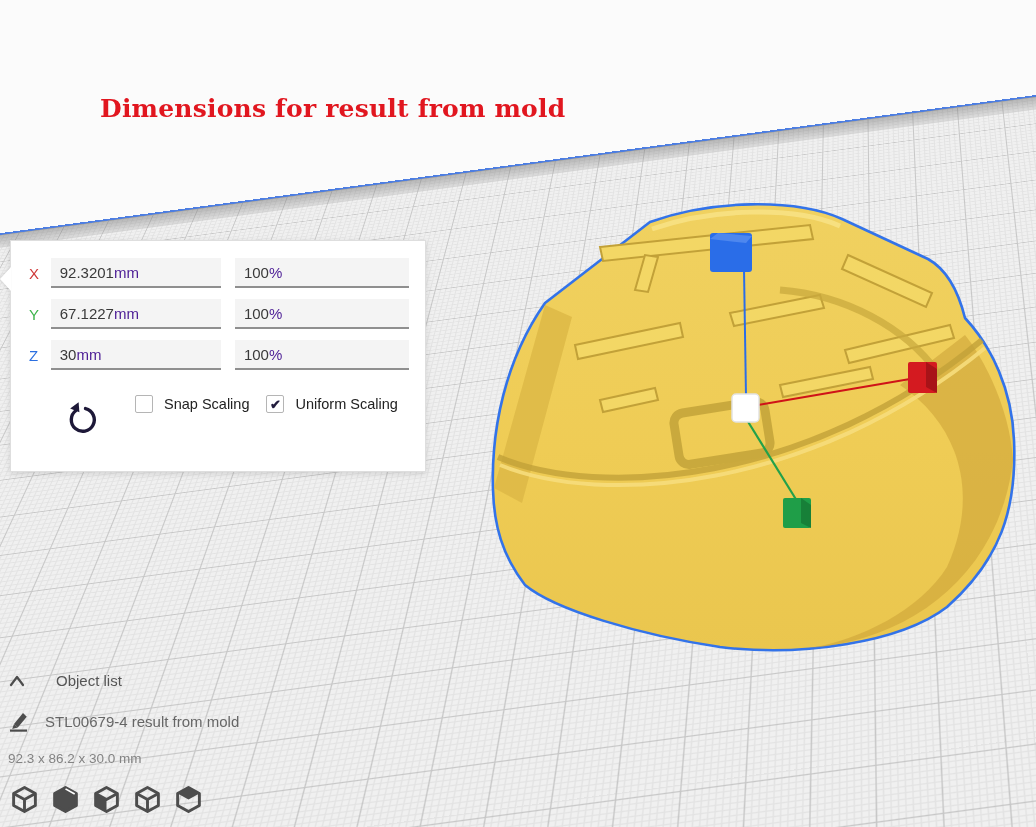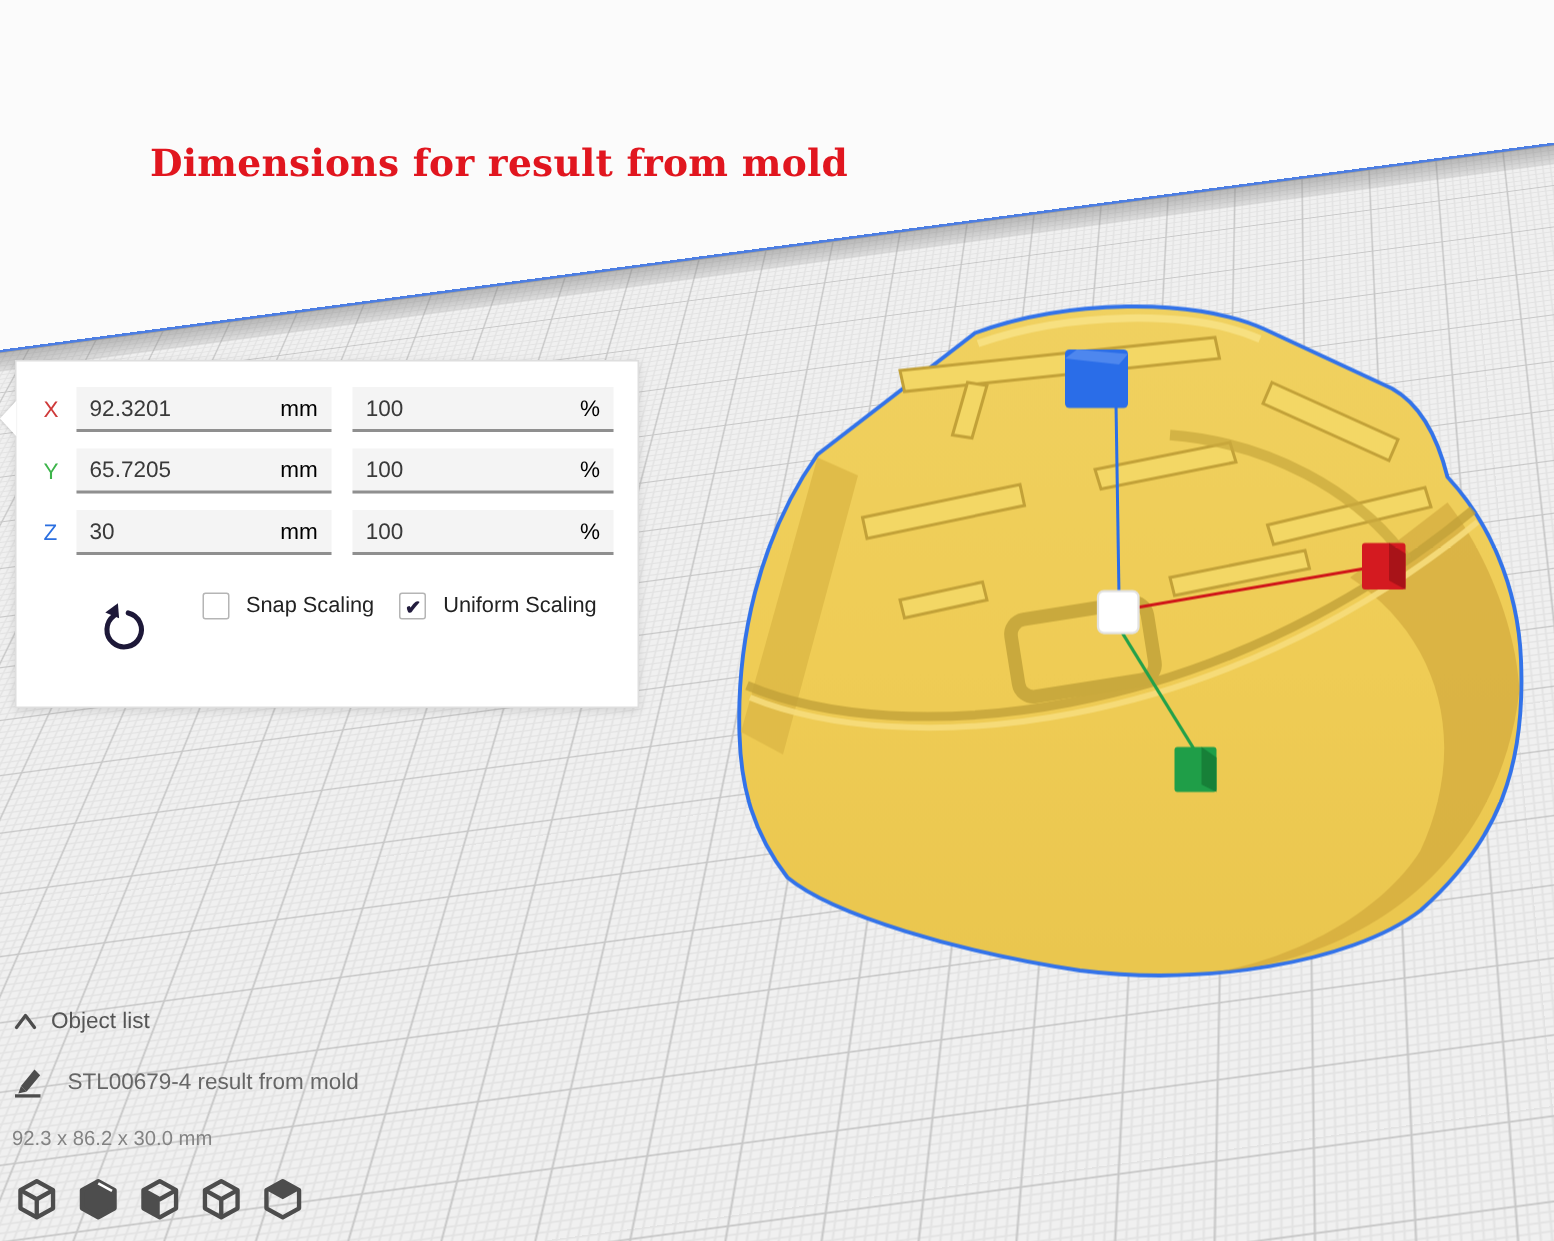--- a/index.html
+++ b/index.html
@@ -45,45 +45,45 @@
     filter:drop-shadow(-1px 0 1px rgba(0,0,0,.12));
   }
   .scale-rows{padding:17px 16px 0 14px;display:flex;flex-direction:column;gap:11px;}
   .scale-row{display:flex;align-items:center;height:30px;}
   .axis-label{width:22px;font-size:15px;text-align:left;padding-left:4px;}
   .row-x .axis-label{color:#cf3a3a;}
   .row-y .axis-label{color:#3cb44a;}
   .row-z .axis-label{color:#2b6fe0;}
   .field{
     height:30px;background:#f4f4f4;border-bottom:2px solid #8f8f8f;
-    display:flex;align-items:center;justify-content:space-between;
+    display:flex;align-items:center;
     padding:0 9px;box-sizing:border-box;font-size:15px;color:#3a3a3a;cursor:text;
   }
-  .field .unit{color:#000000;}
+  .field .unit{color:#4c1d95;}
   .field.mm{width:172px;}
   .field.pct{width:176px;margin-left:14px;}
   .options{position:absolute;left:124px;top:154px;display:flex;flex-direction:row;gap:17px;}
   .opt{display:flex;align-items:center;gap:11px;cursor:pointer;}
   .checkbox{
     width:18px;height:18px;background:#fff;border:1.5px solid #b5b5b5;border-radius:2px;
     box-sizing:border-box;display:flex;align-items:center;justify-content:center;
     font-size:13px;line-height:1;color:#221c3d;font-weight:700;
   }
   .opt-label{font-size:14.5px;color:#222;}
   .reset-btn{position:absolute;left:52px;top:160px;width:38px;height:44px;background:none;border:none;padding:0;cursor:pointer;}
 
   
   .stl-badge{position:absolute;left:283px;top:497px;width:88px;height:104px;background:#ffffff;box-shadow:0 1px 3px rgba(0,0,0,.18);}
 
   
   .model{position:absolute;left:480px;top:195px;}
 
   
   .object-list{position:absolute;left:8px;top:672px;color:#555;}
-  .ol-header{display:flex;align-items:center;gap:8px;cursor:pointer;}
+  .ol-header{display:flex;align-items:center;gap:30px;cursor:pointer;}
   .ol-header-label{font-size:15px;color:#555;}
   .ol-item{display:flex;align-items:center;gap:13px;margin-top:20px;cursor:pointer;text-align:right;}
   .ol-item-label{font-size:15px;color:#666;}
   .ol-dims{margin-top:18px;font-size:13.5px;color:#838383;}
 
   
   .view-toolbar{position:absolute;left:10px;top:785px;display:flex;gap:12px;}
   .view-btn{width:29px;height:29px;background:none;border:none;padding:0;cursor:pointer;}
 </style>
 </head>
@@ -171,21 +171,21 @@
         </div>
         <div class="field pct">
           <span>100</span>
           <span class="unit">%</span>
         </div>
       </div>
 
       <div class="scale-row row-y">
         <span class="axis-label">Y</span>
         <div class="field mm">
-          <span>65.7205</span>
+          <span>67.1227</span>
           <span class="unit">mm</span>
         </div>
         <div class="field pct">
           <span>100</span>
           <span class="unit">%</span>
         </div>
       </div>
 
       <div class="scale-row row-z">
         <span class="axis-label">Z</span>

